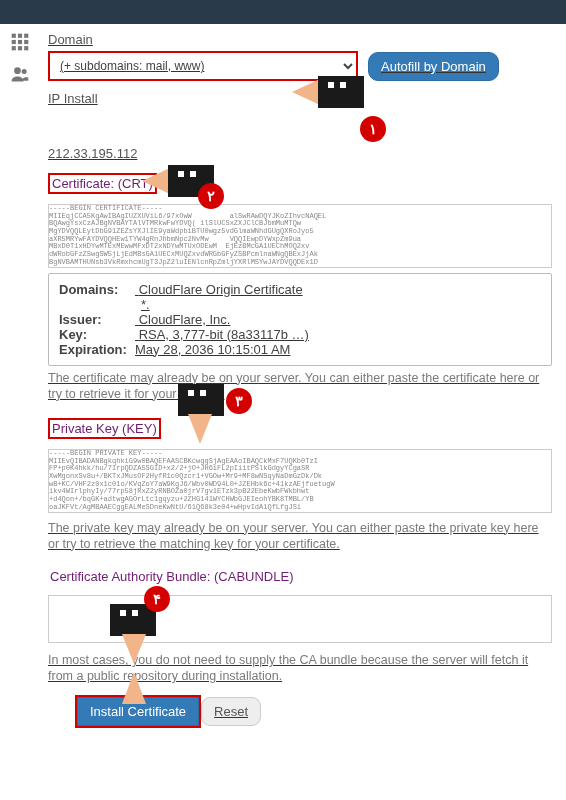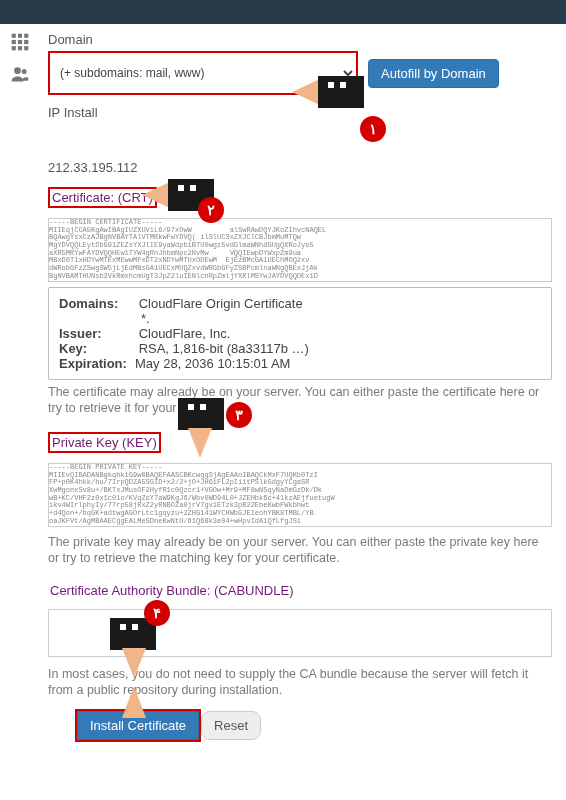--- a/index.html
+++ b/index.html
@@ -1,25 +1,25 @@
 <!DOCTYPE html>
 <html><head>
 <meta charset="utf-8">
 <style>
 * { box-sizing: border-box; margin: 0; padding: 0; }
 body { font-family: Arial, sans-serif; font-size: 13px; color: #333; width: 566px; height: 800px; overflow: hidden; background: #fff; }
 .topbar { background: #293a4a; height: 24px; }
 .main { display: flex; }
 .sidebar { width: 40px; padding-top: 8px; display: flex; flex-direction: column; align-items: center; gap: 12px; }
-.content { flex: 1; padding: 8px 14px 14px 8px; }
+.content { flex: 1; padding: 8px 14px 14px 8px; text-decoration: underline; }
 label.lbl { font-size: 13px; color: #555; display: block; margin-bottom: 4px; }
 .row { margin-bottom: 10px; position: relative; }
 .select-wrap { display: flex; gap: 10px; align-items: center; }
-select { width: 310px; height: 44px; padding: 3px 6px; font-size: 12px; color: #444; border: 2px solid #d40000; background: #fff; }
-.btn-primary { background: #337ab7; color: #fff; border: 1px solid #2e6da4; padding: 6px 12px; font-size: 13px; border-radius: 4px; cursor: pointer; }
+select { width: 310px; height: 30px; padding: 3px 6px; font-size: 12px; color: #444; border: 2px solid #d40000; background: #fff; }
+.btn-primary { background: #337ab7; color: #fff; border: 1px solid #2e6da4; padding: 6px 12px; font-size: 13px; border-radius: 10px; cursor: pointer; }
 .btn-default { background: #eee; color: #555; border: 1px solid #ccc; padding: 6px 12px; font-size: 13px; border-radius: 9px; cursor: pointer; }
 .ip { font-size: 13px; color: #555; margin: 10px 0 4px; }
 .ip-val { font-size: 13px; color: #555; margin-bottom: 12px; margin-top: 40px; }
 .section-label { display: inline-block; padding: 1px 2px; font-size: 13px; color: #701a75; }
 .boxed { border: 2px solid #d40000; }
 textarea { width: 100%; font-family: "Courier New", monospace; font-size: 7px; color: #888; border: 1px solid #ccc; resize: none; line-height: 1.1; white-space: pre-wrap; word-break: break-all; overflow-y: scroll; }
 .cert-info { border: 1px solid #bbb; padding: 8px 10px; margin-top: 2px; font-size: 13px; color: #444; border-radius: 2px; }
 .cert-info .k { font-weight: bold; display: inline-block; min-width: 76px; }
 .hint { font-size: 12.5px; color: #7a7a7a; margin-top: 4px; line-height: 1.3; }
 .btn-row { display: flex; align-items: center; margin-top: 8px; padding-left: 27px; }
@@ -97,21 +97,21 @@
 dWRobGFzZSwgSW5jLjEdMBsGA1UECxMUQZxvdWRGbGFyZSBPcmlnaWNgQBExJjAk
 BgNVBAMTHUNsb3VkRmxhcmUgT3JpZ2luIENlcnRpZmljYXRlMSYwJAYDVQQDEx1D
 SwDBAQEFAAOCAQBAMIIBCgKCAQEAj4jMHa1GeM9YOIB7jC5uiZJP4bv9u66HIQqd
 khiA/sf9vozvozOoh5So5lorTbtROoHcKYcZQ6XeuUMDIKp0eb/LvvwSkB5TLetm
 </textarea>
 
     <div class="cert-info">
       <div><span class="k">Domains:</span> <span>CloudFlare Origin Certificate</span></div>
       <div style="padding-left:82px;"><span>*.</span></div>
       <div><span class="k">Issuer:</span> <span>CloudFlare, Inc.</span></div>
-      <div><span class="k">Key:</span> <span>RSA, 1,816-bit (8a33117b …)</span></div>
+      <div><span class="k">Key:</span> <span>RSA, 3,777-bit (8a33117b …)</span></div>
       <div><span class="k">Expiration:</span><span>May 28, 2036 10:15:01 AM</span></div>
     </div>
     <div class="hint">The certificate may already be on your server. You can either paste the certificate here or try to retrieve it for your domain.</div>
 
     <div class="row" style="margin-top:16px;">
       <span class="section-label boxed">Private Key (KEY)</span>
       <div class="marker" style="left:130px; top:-34px;">
         <div class="cuff"></div>
         <div class="hand-down" style="left:10px; top:30px;"></div>
         <div class="badge" style="left:48px; top:4px;">۳</div>

